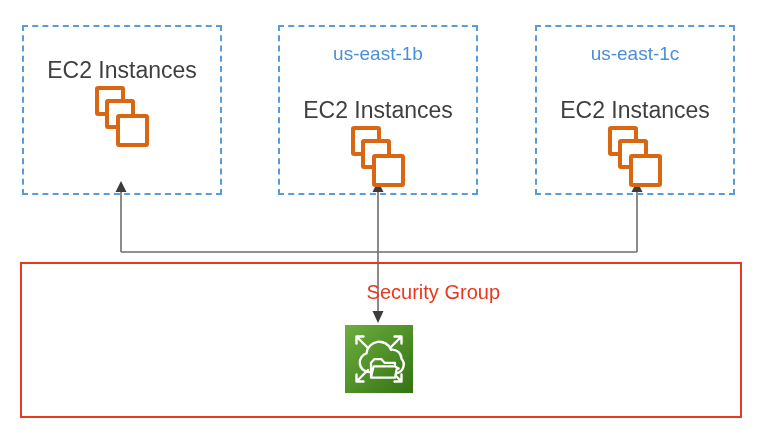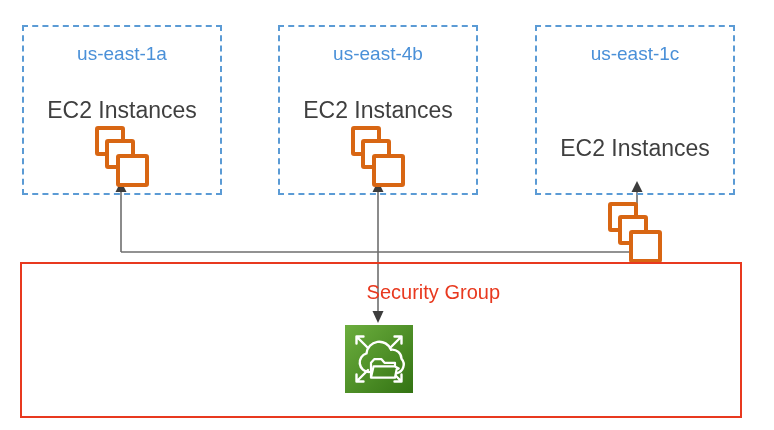--- a/index.html
+++ b/index.html
@@ -18,21 +18,21 @@
     top: 25px;
     width: 196px;
     height: 166px;
     border: 2px dashed #5B9BD5;
     display: flex;
     flex-direction: column;
     align-items: center;
   }
   .az-box.az-a { left: 22px; }
   .az-box.az-b { left: 278px; }
-  .az-box.az-c { left: 535px; gap: 38px; }
+  .az-box.az-c { left: 535px; }
 
   .az-name {
     margin-top: 14px;
     font-size: 19px;
     color: #4A90D8;
     line-height: 26px;
   }
   .ec2-label {
     margin-top: 30px;
     font-size: 23px;
@@ -116,31 +116,30 @@
     </g>
     <g fill="#3D3D3D" stroke="none">
       <polygon points="121,181 115.5,192 126.5,192"></polygon>
       <polygon points="378,181 372.5,192 383.5,192"></polygon>
       <polygon points="637,181 631.5,192 642.5,192"></polygon>
       <polygon points="378,323 372.5,311 383.5,311"></polygon>
     </g>
   </svg>
 
   <div class="az-box az-a">
-    <div class="az-name">us-east-1a</div>
     <div class="ec2-label">EC2 Instances</div>
     <div class="ec2-icon">
       <div class="sq sq1"></div>
       <div class="sq sq2"></div>
       <div class="sq sq3"></div>
     </div>
   </div>
 
   <div class="az-box az-b">
-    <div class="az-name">us-east-4b</div>
+    <div class="az-name">us-east-1b</div>
     <div class="ec2-label">EC2 Instances</div>
     <div class="ec2-icon">
       <div class="sq sq1"></div>
       <div class="sq sq2"></div>
       <div class="sq sq3"></div>
     </div>
   </div>
 
   <div class="az-box az-c">
     <div class="az-name">us-east-1c</div>

